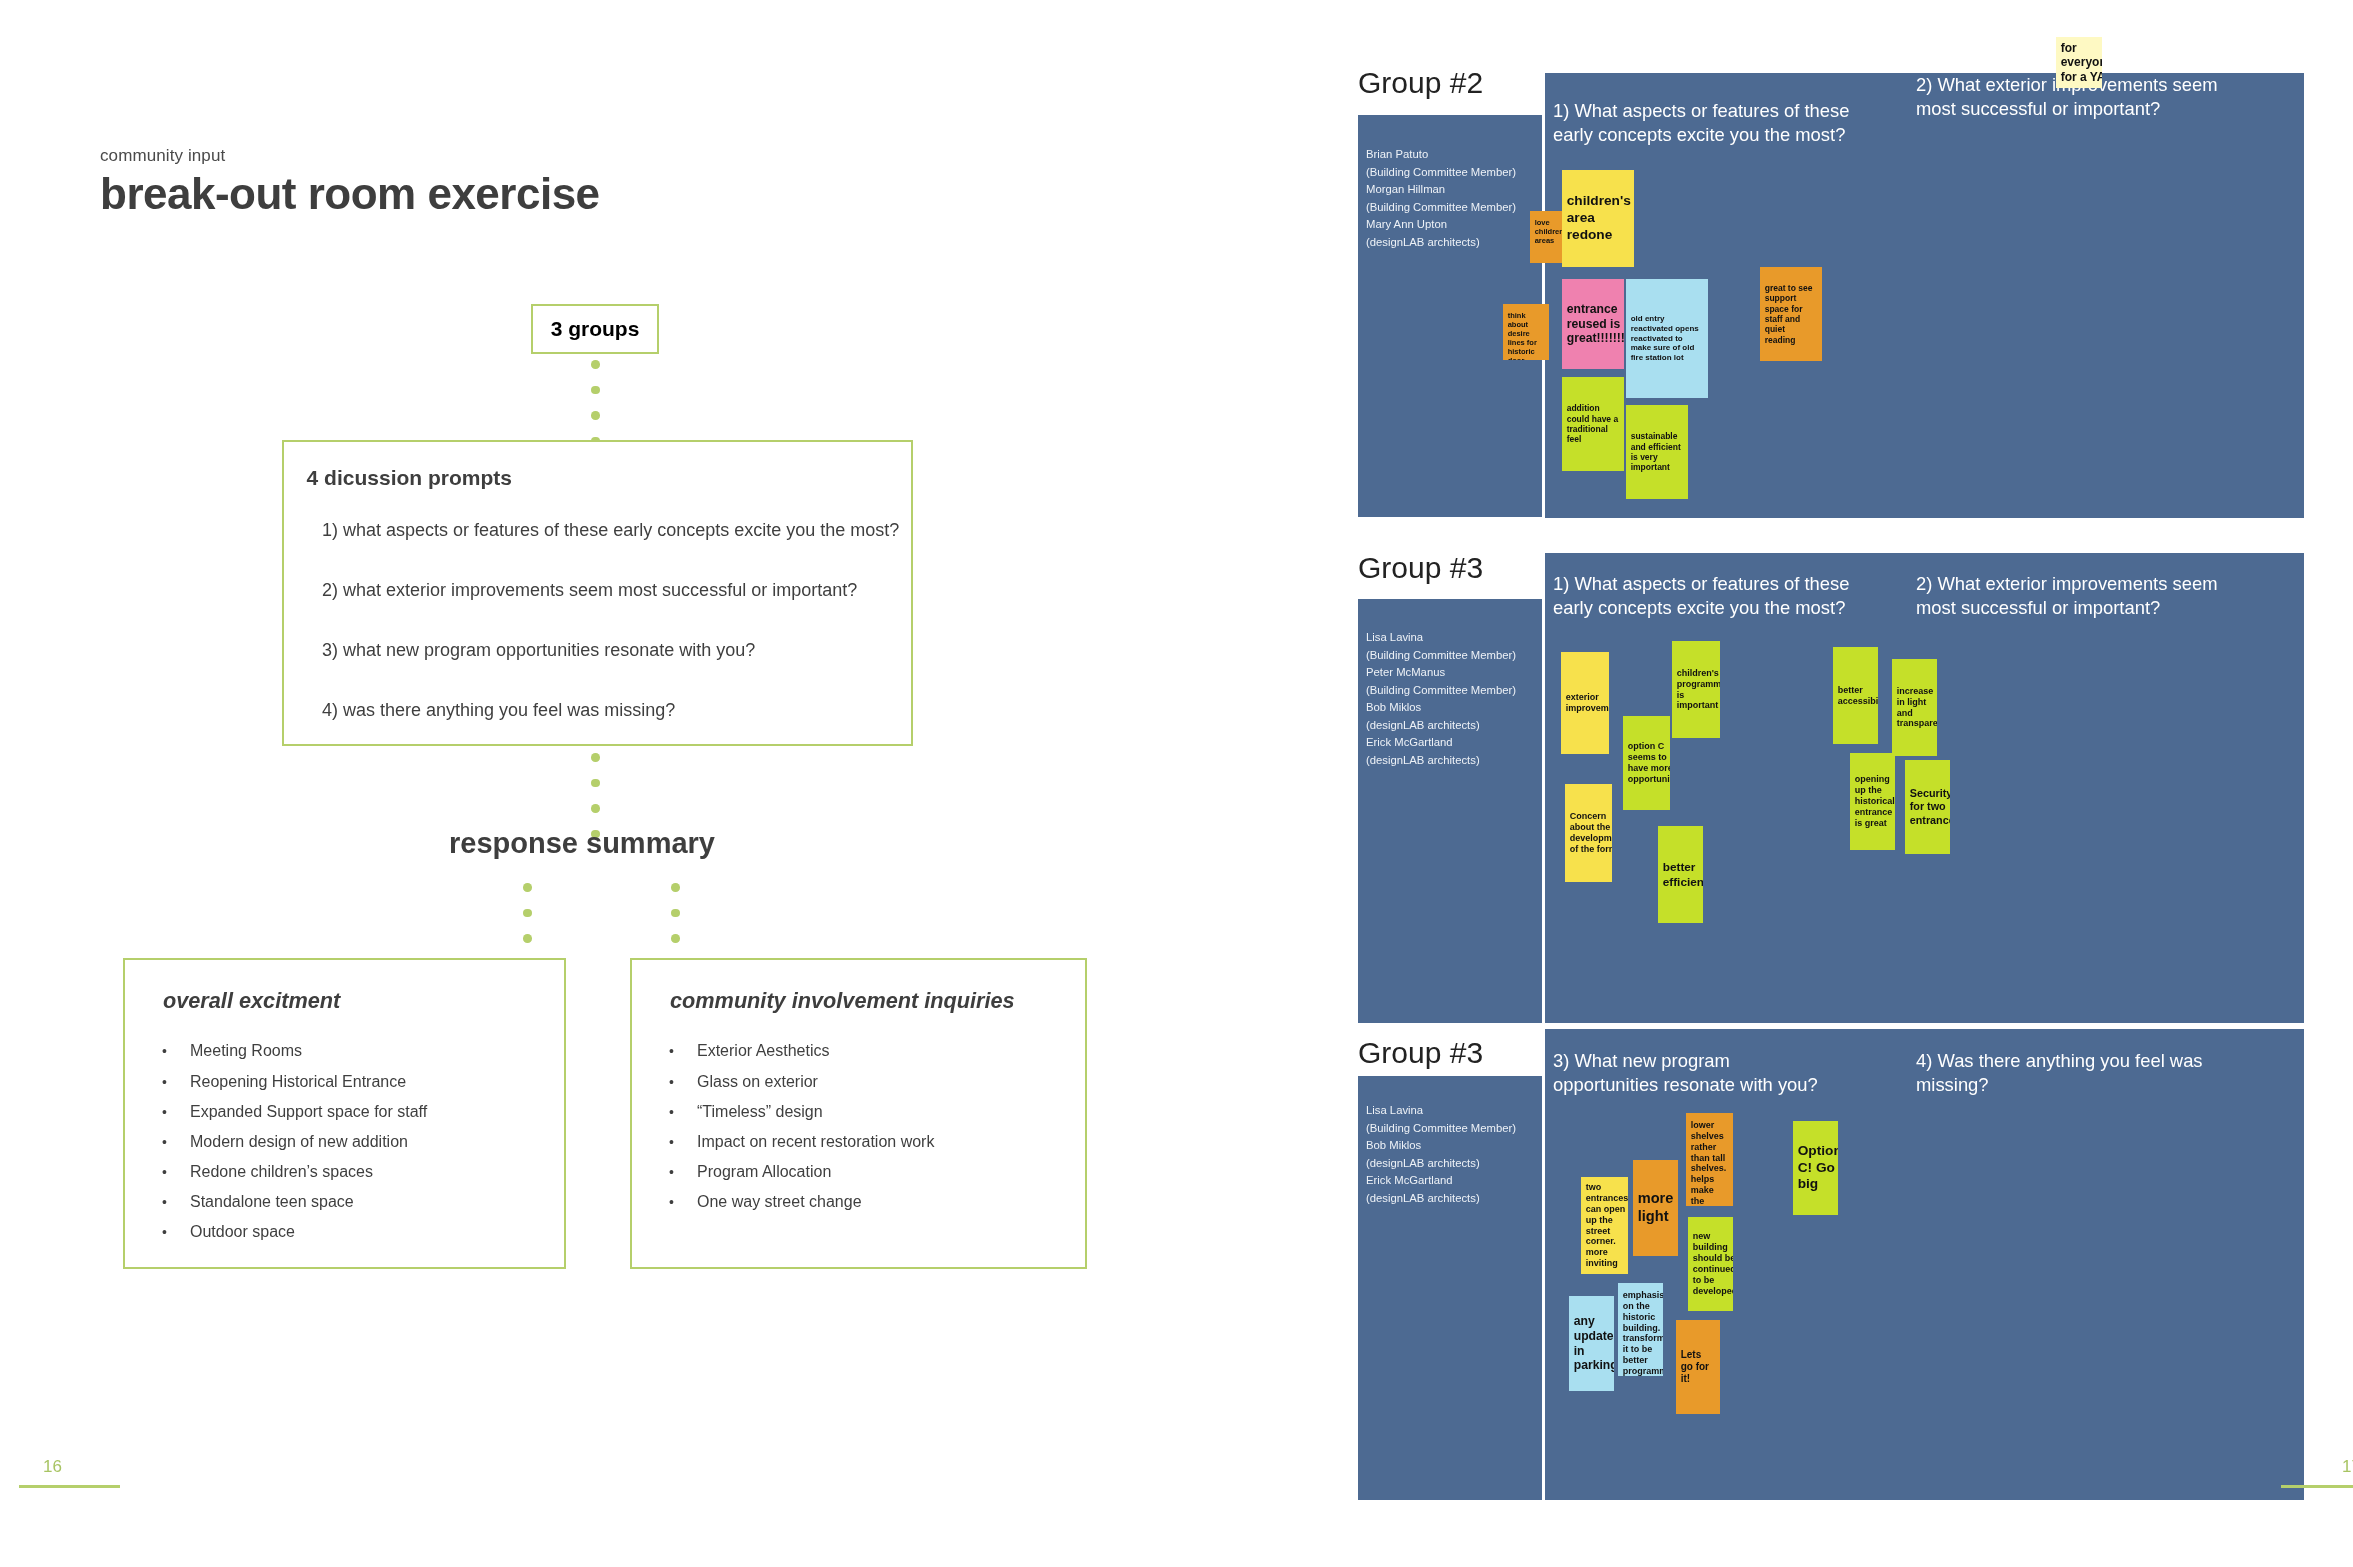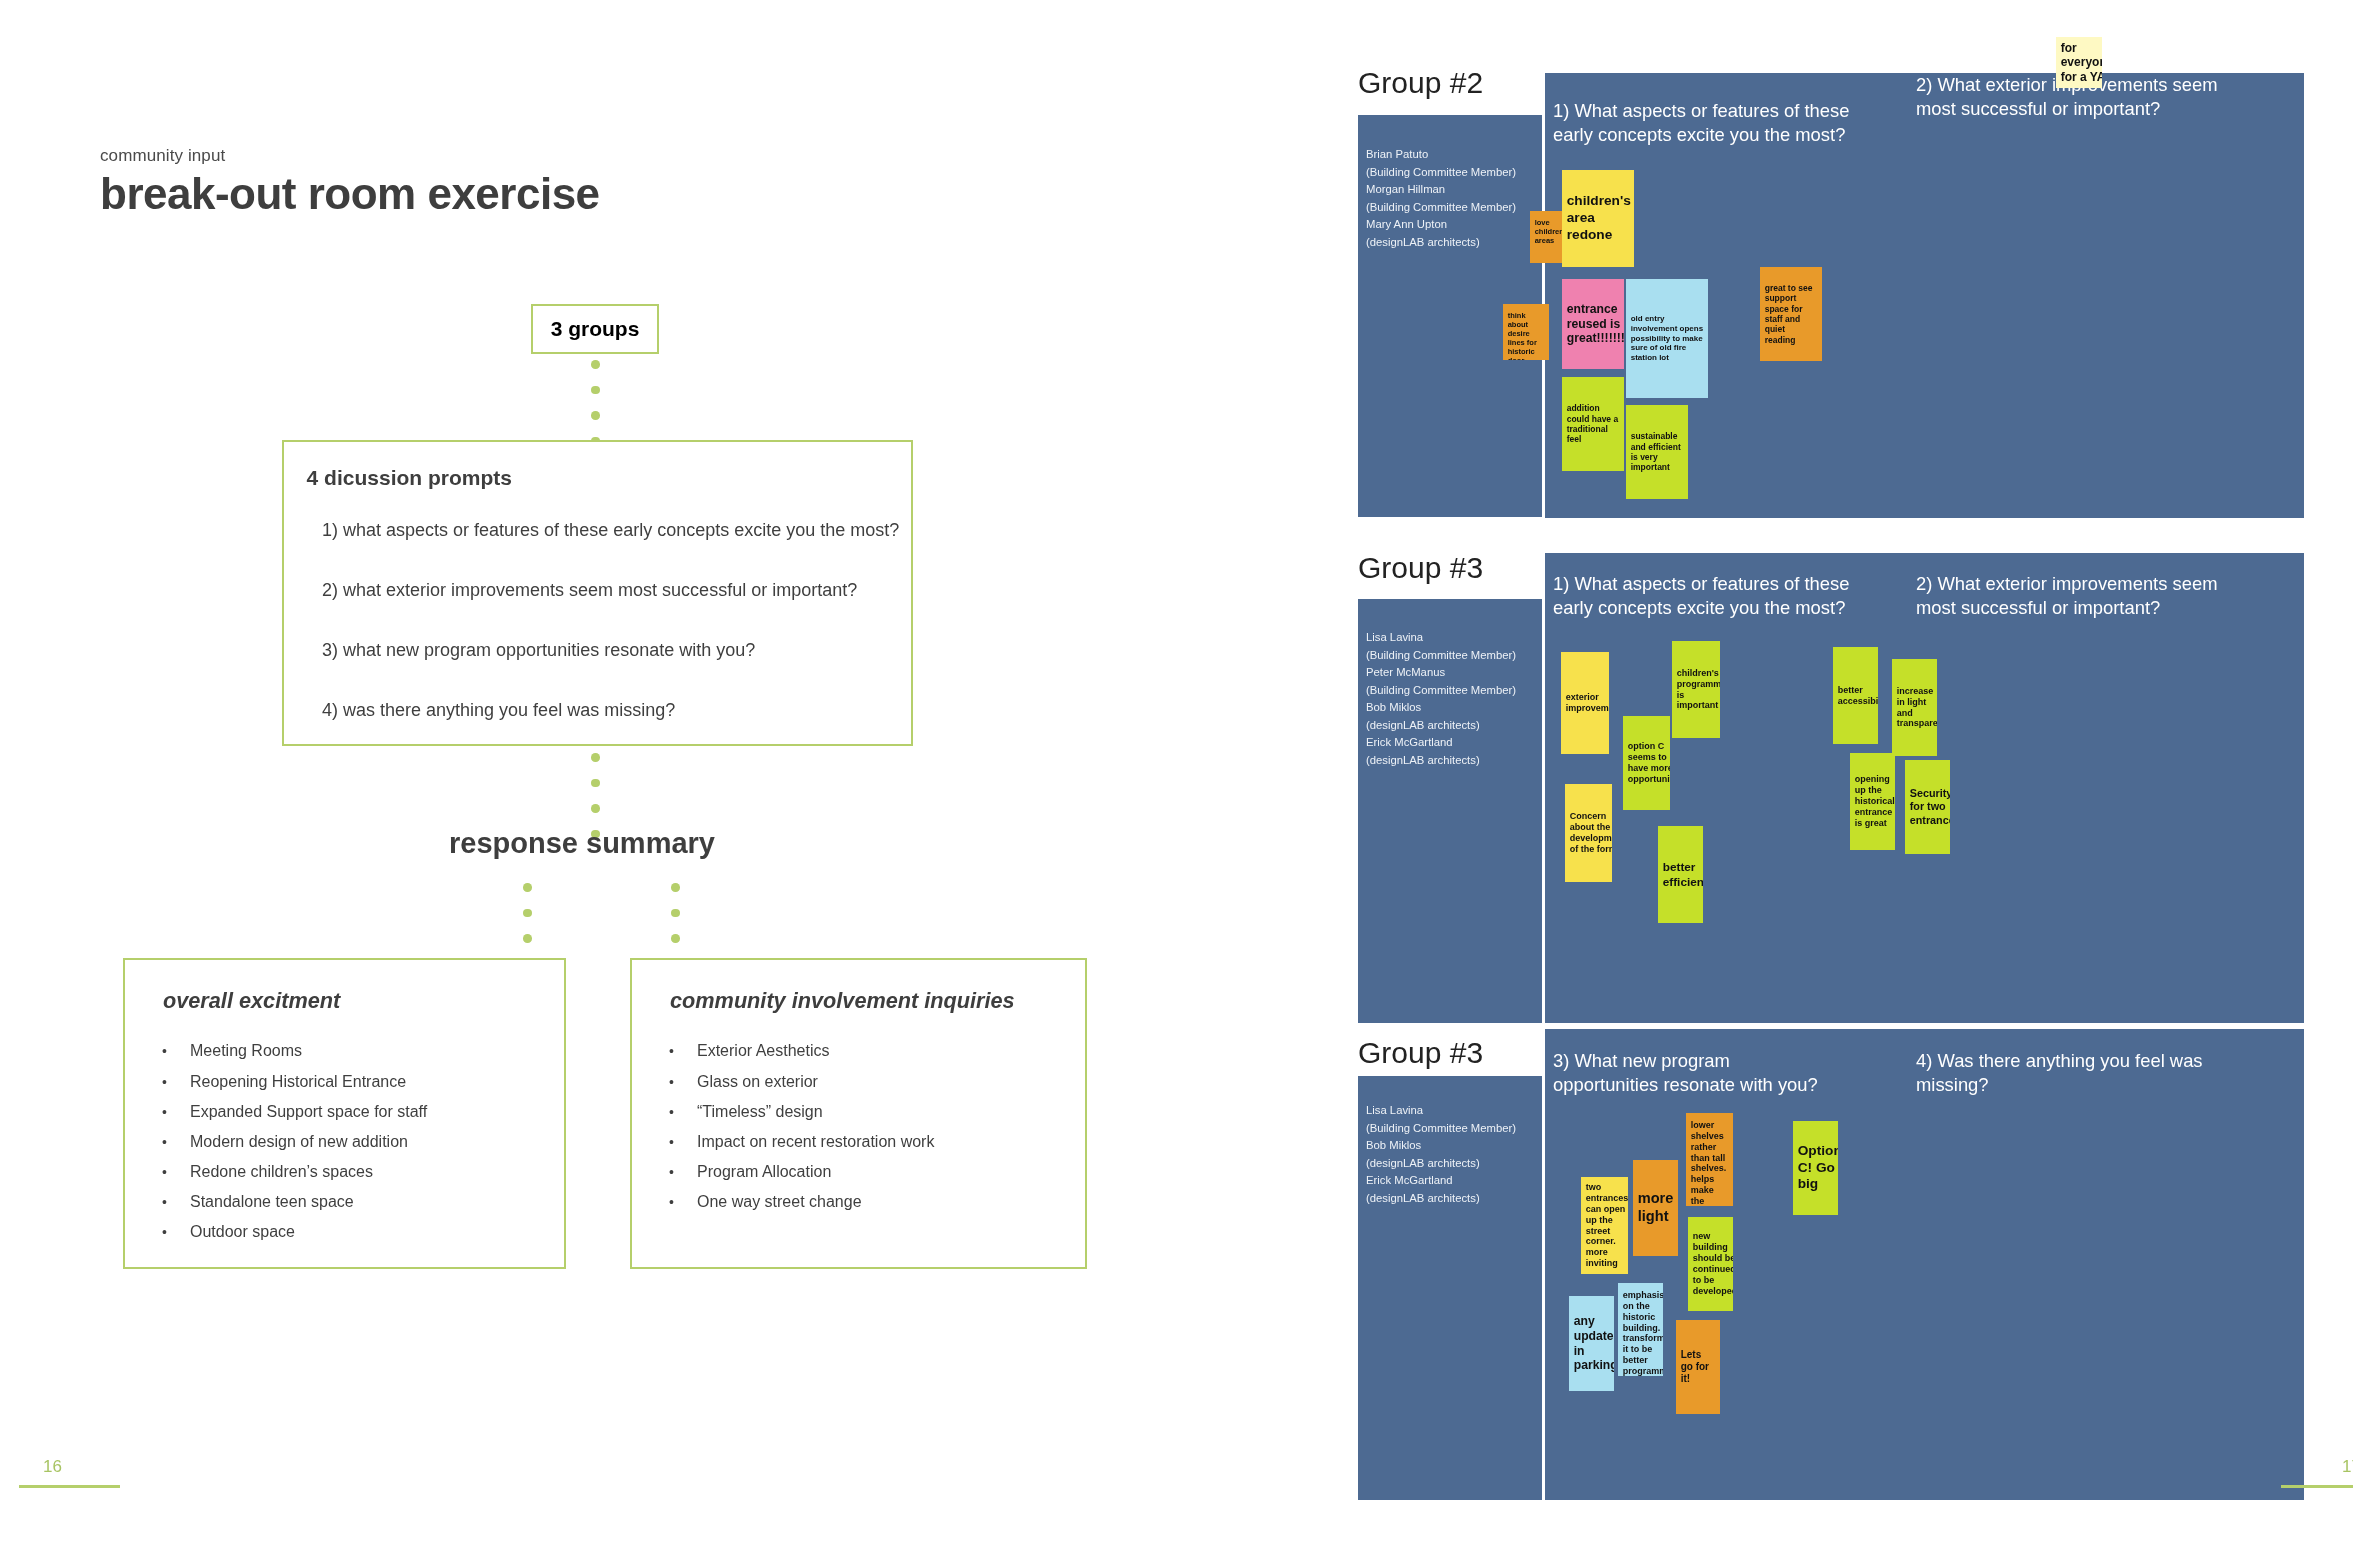--- a/index.html
+++ b/index.html
@@ -193,21 +193,21 @@
         <span class="txt">beneficial for everyone for a YA space</span>
       </div>
 
     <div class="note na" style="left:185px;top:304px;width:46px;height:56px;background:#e89a2a;font-size:7.5px;">
         <span class="txt">think about desire lines for historic door</span>
       </div>
     <div class="note ctr" style="left:244px;top:279px;width:62px;height:90px;background:#ef81af;font-size:12.2px;">
         <span class="txt">entrance reused is great!!!!!!!!!</span>
       </div>
     <div class="note" style="left:308px;top:279px;width:82px;height:119px;background:#a9dff0;font-size:8px;">
-        <span class="txt">old entry involvement opens possibility to make sure of old fire station lot</span>
+        <span class="txt">old entry reactivated opens reactivated to make sure of old fire station lot</span>
       </div>
     <div class="note" style="left:442px;top:267px;width:62px;height:94px;background:#e89a2a;font-size:8.5px;">
         <span class="txt">great to see support space for staff and quiet reading</span>
       </div>
     <div class="note" style="left:244px;top:377px;width:62px;height:94px;background:#c5e029;font-size:8.5px;">
         <span class="txt">addition could have a traditional feel</span>
       </div>
     <div class="note" style="left:308px;top:405px;width:62px;height:94px;background:#c5e029;font-size:8.5px;">
         <span class="txt">sustainable and efficient is very important</span>
       </div>

